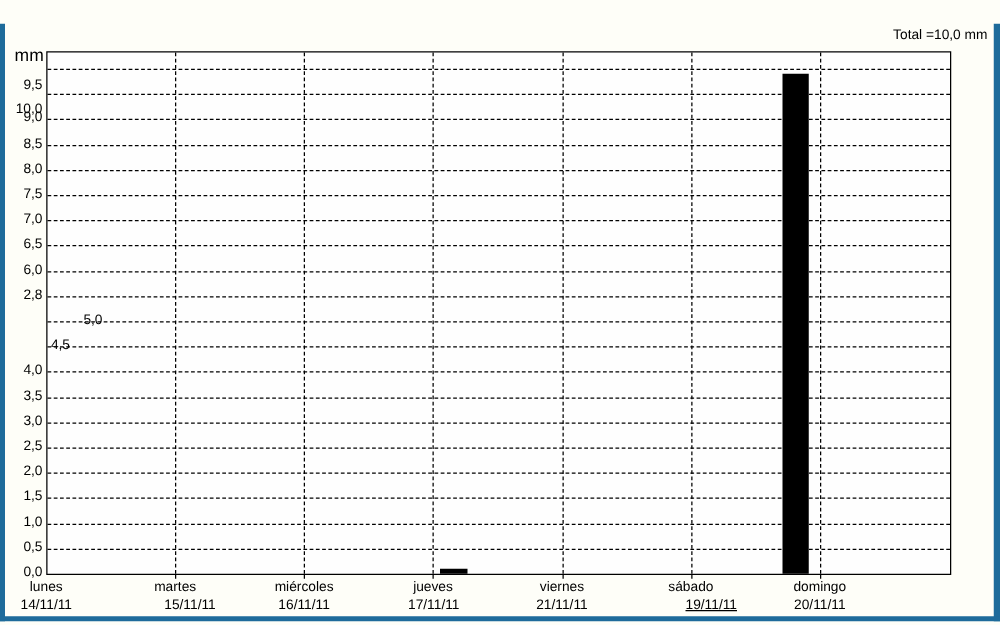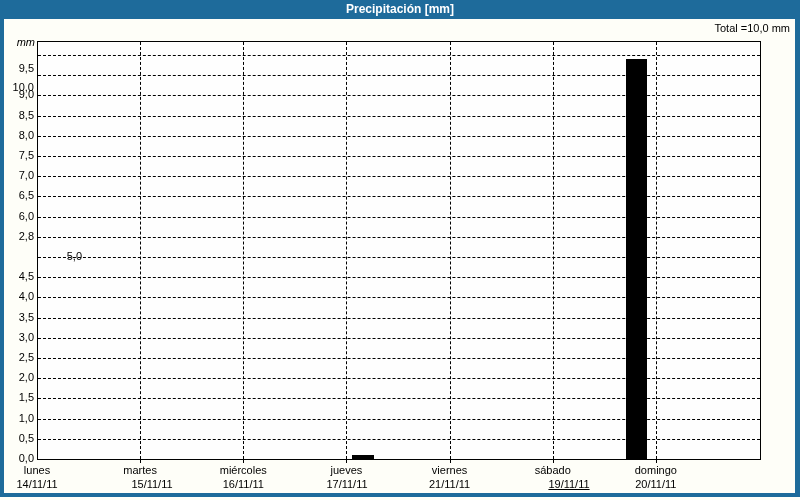--- a/index.html
+++ b/index.html
@@ -10,41 +10,38 @@
   }
   .titlebar{
     position:absolute;left:0;top:0;width:800px;height:19px;
     background:var(--frame,#1e6b9b);color:#fff;font-size:12px;font-weight:bold;
     text-align:center;line-height:19px;
   }
   .frame-left{position:absolute;left:0;top:19px;width:4px;height:478px;background:var(--frame,#1e6b9b);}
   .frame-right{position:absolute;left:795px;top:19px;width:5px;height:478px;background:var(--frame,#1e6b9b);}
   .frame-bottom{position:absolute;left:0;top:493px;width:800px;height:4px;background:var(--frame,#1e6b9b);}
   .total{position:absolute;top:22px;right:10px;font-size:11px;}
-  .unit{position:absolute;left:0;top:36px;width:35px;text-align:right;font-size:11px;font-style:italic;}
+  .unit{position:absolute;left:0;top:36px;width:35px;text-align:right;font-size:14px;}
   .plot{
     position:absolute;left:37px;top:41px;width:722px;height:417px;
     background:#fefefe;border:1px solid #000;
   }
   .hgrid{position:absolute;left:0;width:722px;height:0;border-top:1px dashed #000;}
   .vgrid{position:absolute;top:0;width:0;height:417px;border-left:1px dashed #000;}
   .bar{position:absolute;bottom:0;background:var(--bar,#000);}
   .ylab{position:absolute;left:0;width:34px;text-align:right;font-size:11px;line-height:13px;}
   .xtick{position:absolute;width:1px;height:3px;background:#000;top:460px;}
   .dayname,.daydate{position:absolute;width:102px;text-align:center;font-size:11px;}
   .dayname{top:464px;}
   .daydate{top:478px;}
 </style>
 </head>
 <body>
 
 <div class="page" style="--frame: #1e6b9b; --bar: #000000; background: rgb(254, 254, 248);">
-  <div class="titlebar">
-    <span>Precipitación [mm]</span>
-  </div>
 
   <div class="frame-left"></div>
   <div class="frame-right"></div>
   <div class="frame-bottom"></div>
 
   <div class="total">Total =10,0 mm</div>
   <div class="unit">mm</div>
 
   <div class="plot" id="plot">
       <div class="hgrid" style="top: 396.8px;"></div>
@@ -80,21 +77,21 @@
   <div id="axes">
       <div class="ylab" style="top: 452px;">0,0</div>
       <div class="ylab" style="top: 431.8px;">0,5</div>
       <div class="ylab" style="top: 411.6px;">1,0</div>
       <div class="ylab" style="top: 391.4px;">1,5</div>
       <div class="ylab" style="top: 371.2px;">2,0</div>
       <div class="ylab" style="top: 351px;">2,5</div>
       <div class="ylab" style="top: 330.8px;">3,0</div>
       <div class="ylab" style="top: 310.6px;">3,5</div>
       <div class="ylab" style="top: 290.4px;">4,0</div>
-      <div class="ylab" style="top: 270.2px;">4,5</div>
+      <div class="ylab" style="top: 270.2px; margin-left: 22px;">4,5</div>
       <div class="ylab" style="top: 250px; margin-left: 48px;">5,0</div>
       <div class="ylab" style="top: 229.8px;">2,8</div>
       <div class="ylab" style="top: 209.6px;">6,0</div>
       <div class="ylab" style="top: 189.4px;">6,5</div>
       <div class="ylab" style="top: 169.2px;">7,0</div>
       <div class="ylab" style="top: 149px;">7,5</div>
       <div class="ylab" style="top: 128.8px;">8,0</div>
       <div class="ylab" style="top: 108.6px;">8,5</div>
       <div class="ylab" style="top: 88.4px;">9,0</div>
       <div class="ylab" style="top: 62px;">9,5</div>

